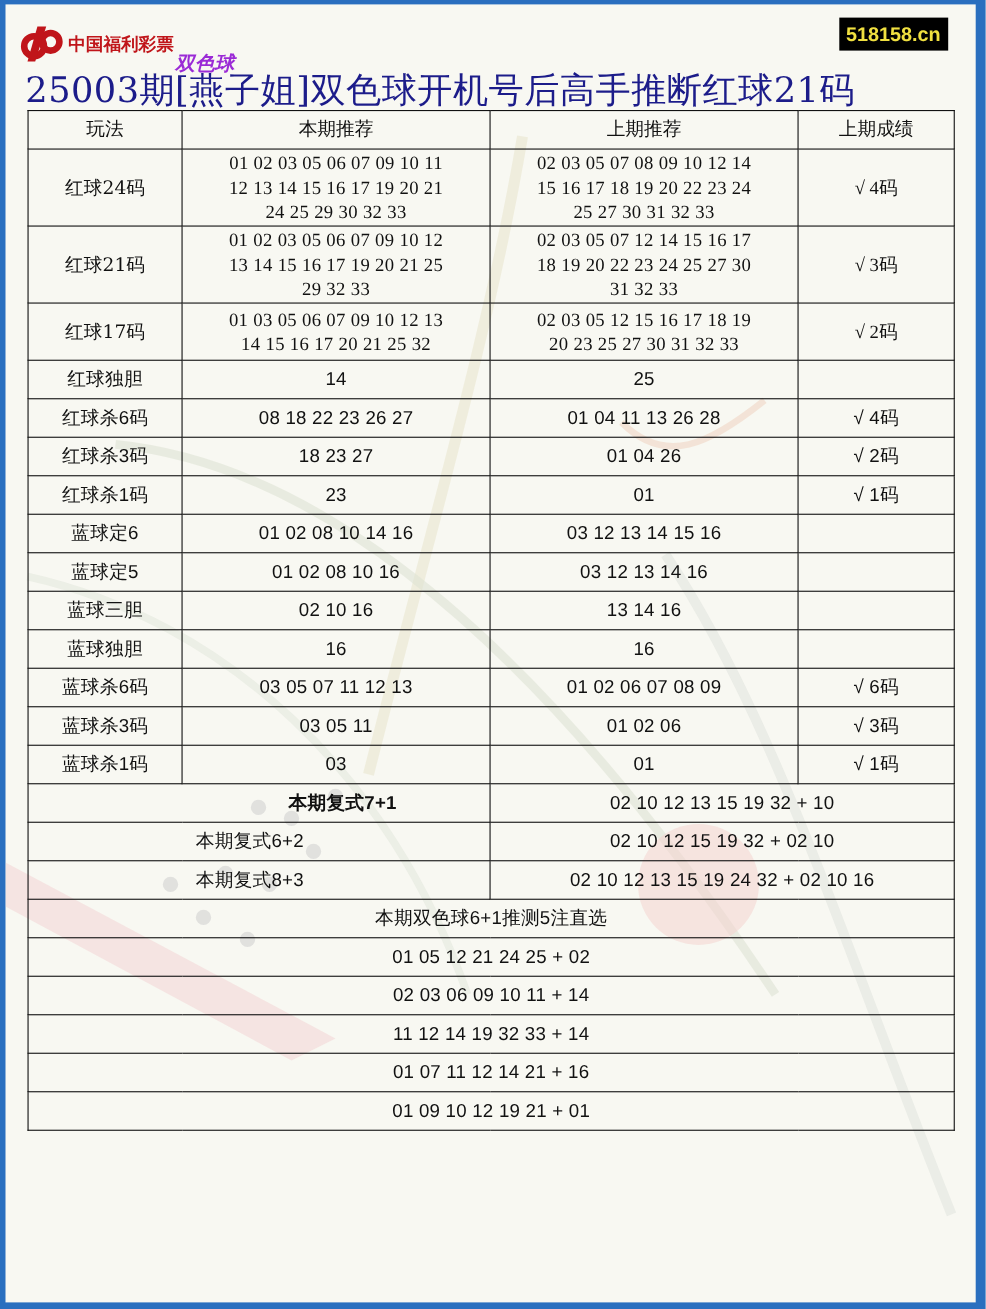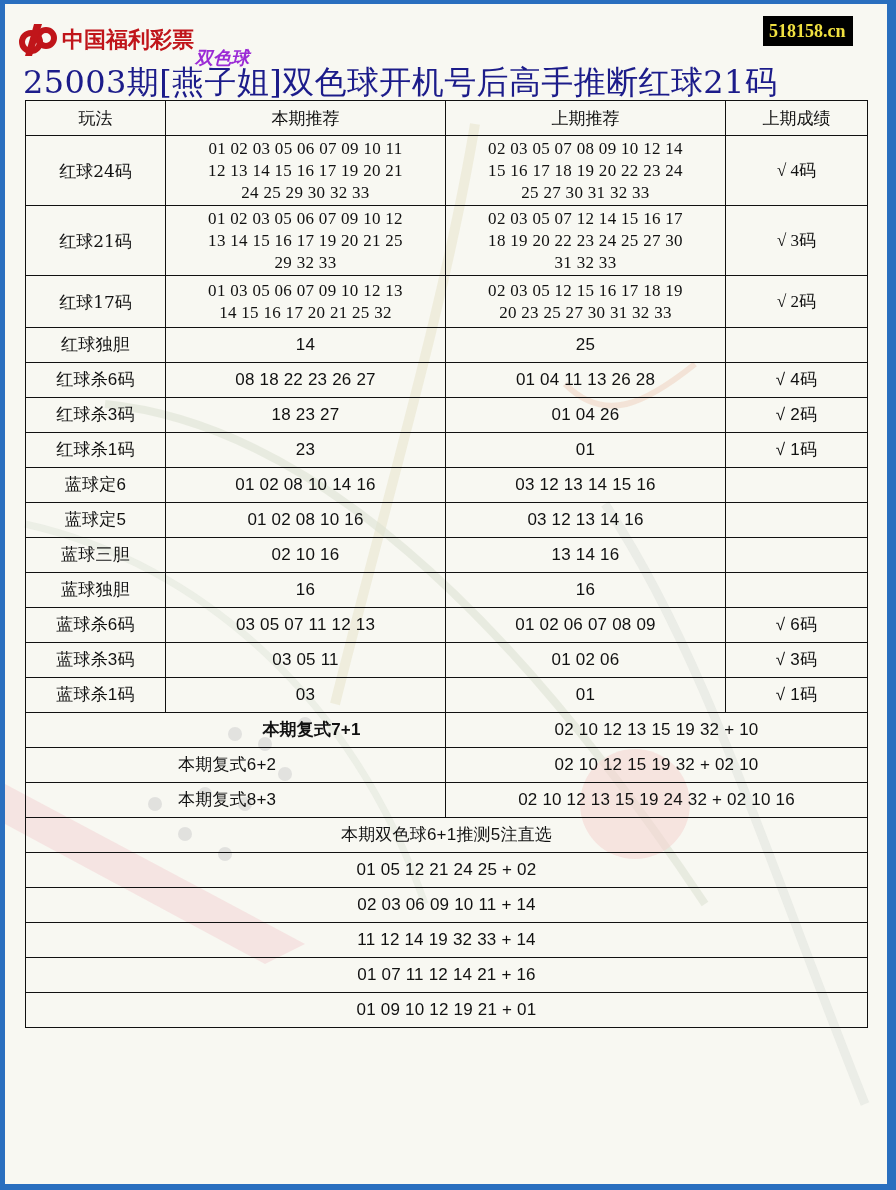--- a/index.html
+++ b/index.html
@@ -1,23 +1,23 @@
 <!DOCTYPE html>
 <html><head>
 <meta charset="utf-8">
 <style>
   html,body{margin:0;padding:0;}
   body{width:896px;height:1190px;background:#2a6fbf;position:relative;overflow:hidden;font-family:"DejaVu Serif","Liberation Serif",serif;}
   .frame{position:absolute;left:5px;top:4px;width:882px;height:1180px;background:#f8f8f2;overflow:hidden;}
   .bg-deco{position:absolute;inset:0;pointer-events:none;}
   .logo{position:absolute;left:18px;top:22px;height:36px;display:flex;align-items:center;}
   .logo-mark{width:40px;height:36px;position:relative;}
-  .logo-text1{font-family:"DejaVu Sans","Liberation Sans",sans-serif;font-weight:bold;font-size:22px;color:#c0151a;letter-spacing:0px;margin-left:4px;}
+  .logo-text1{font-family:"DejaVu Sans","Liberation Sans",sans-serif;font-weight:bold;font-size:16px;color:#c0151a;letter-spacing:0px;margin-left:4px;}
   .logo-text2{font-family:"DejaVu Sans","Liberation Sans",sans-serif;font-weight:bold;font-style:italic;font-size:18px;color:#9b2bd6;margin-left:1px;margin-top:35px;}
-  .site-badge{position:absolute;left:763px;top:16px;background:#000;color:#f0e040;font-family:Liberation Serif, serif;font-weight:bold;font-size:18px;padding:4px 7px 4px 6px;line-height:22px;}
+  .site-badge{position:absolute;left:763px;top:16px;background:#000;color:#f0e040;font-family:Liberation Sans, sans-serif;font-weight:bold;font-size:18px;padding:4px 7px 4px 6px;line-height:22px;}
   .title{position:absolute;left:23px;top:62px;font-size:32px;color:#1c1c8a;white-space:nowrap;letter-spacing:0.4px;line-height:40px;}
   table.main{position:absolute;left:25px;top:100px;width:842px;border-collapse:collapse;table-layout:fixed;}
   table.main td{border:1px solid #111;text-align:center;font-size:17px;color:#111;padding:0;line-height:22px;vertical-align:middle;}
   .narrow{font-family:"Liberation Sans","DejaVu Sans",sans-serif;font-size:18px;letter-spacing:0.2px;}
   td.nums{text-align:left;padding-left:2px;font-family:"Liberation Serif","DejaVu Serif",serif;font-size:19px;letter-spacing:0.3px;white-space:pre-line;line-height:22.5px;}
   tr.h35 td{height:34px;}
   tr.h70 td{height:69px;}
   tr.h52 td{height:51px;}
   .ck{font-family:"Liberation Serif","DejaVu Serif",serif;font-size:18px;}
 </style>

